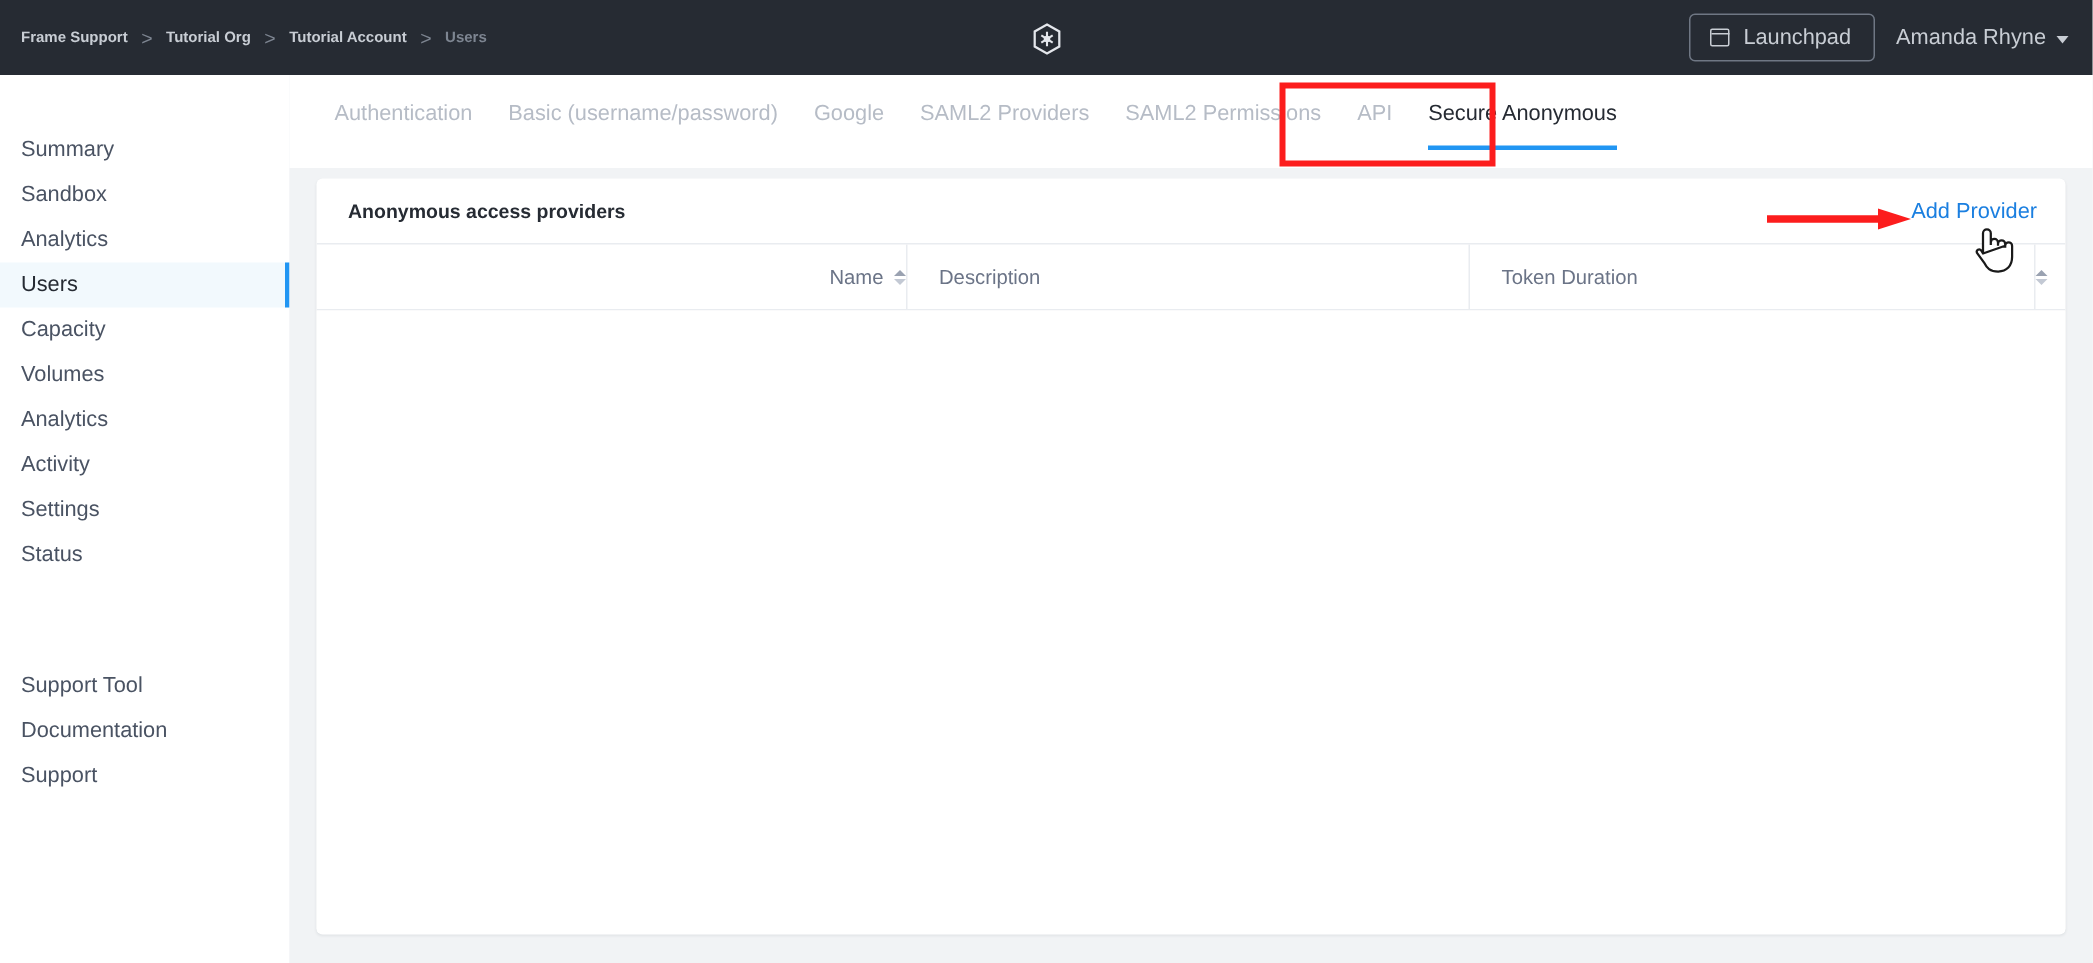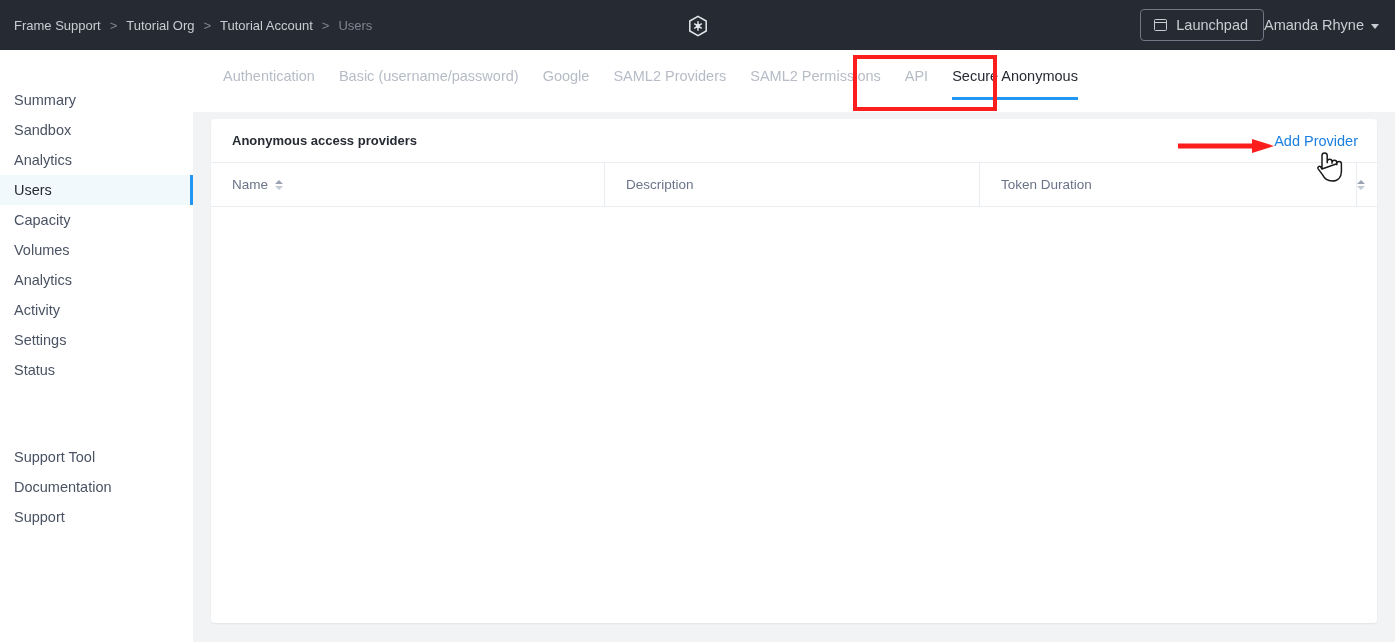--- a/index.html
+++ b/index.html
@@ -21,44 +21,45 @@
     display: flex;
     align-items: center;
   }
   #breadcrumb {
     display: flex;
     align-items: center;
     margin-left: 14px;
     height: 100%;
   }
   .crumb {
-    font-size: 13px;
+    font-size: 10px;
     color: #c8cdd4;
     white-space: nowrap;
     cursor: pointer;
+    font-weight: bold;
   }
   .crumb.last { color: #7d8591; cursor: default; }
   .crumb-sep {
     font-size: 13px;
     color: #7d8591;
     margin: 0 9px;
     user-select: none;
   }
   #header-logo {
     position: absolute;
     left: 686px; top: 14px;
     width: 24px; height: 24px;
   }
   #topbar-right {
     position: absolute;
     right: 12px; top: 0;
     height: 50px;
     display: flex;
     align-items: center;
-    gap: 0;
+    gap: 14px;
   }
   #launchpad-btn {
     display: flex;
     align-items: center;
     gap: 9px;
     border: 1px solid #6f7784;
     border-radius: 4px;
     padding: 7px 15px 7px 13px;
     background: transparent;
     color: #c8cdd4;
@@ -217,21 +218,21 @@
   .th {
     display: flex;
     align-items: center;
     font-size: 13.5px;
     color: #6b7487;
     padding-left: 21px;
     border-right: 1px solid #e9ecf0;
     cursor: pointer;
     position: relative;
   }
-  .th.col-name { width: 394px; }
+  .th.col-name { width: 394px; justify-content: flex-end; }
   .th.col-desc { width: 375px; }
   .th.col-token { width: 377px; }
   .th.col-extra { width: 20px; flex: 1; padding-left: 0; border-right: none;
                   justify-content: flex-end; padding-right: 12px; }
   .sort-ind {
     display: inline-flex;
     flex-direction: column;
     margin-left: 7px;
     gap: 2px;
     line-height: 0;

